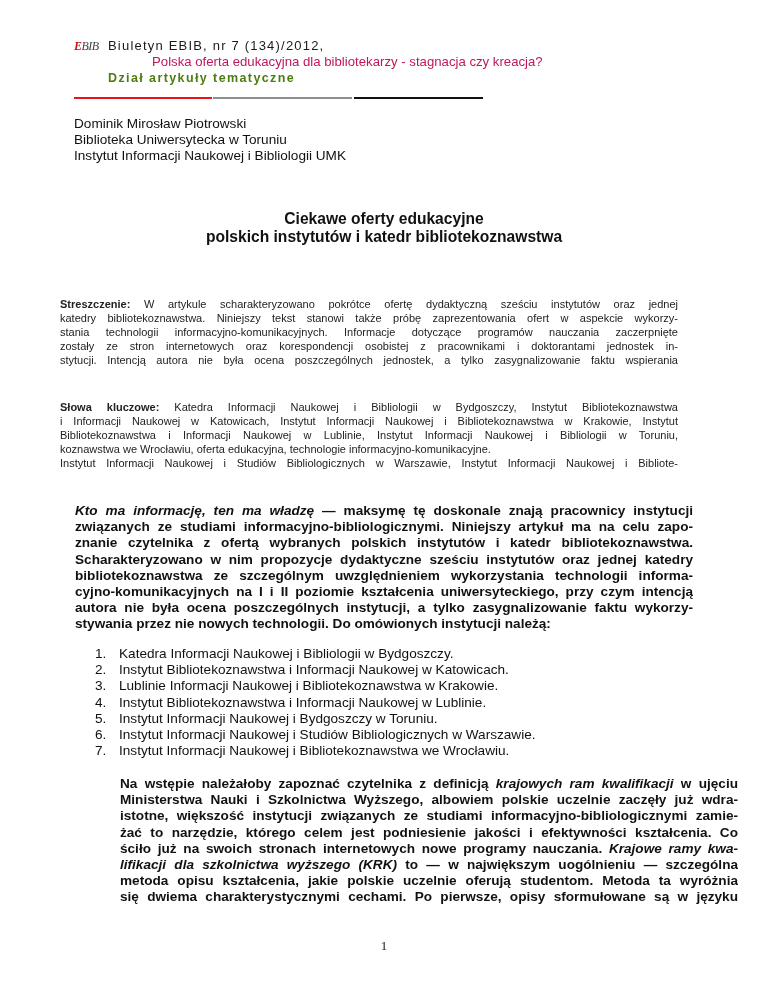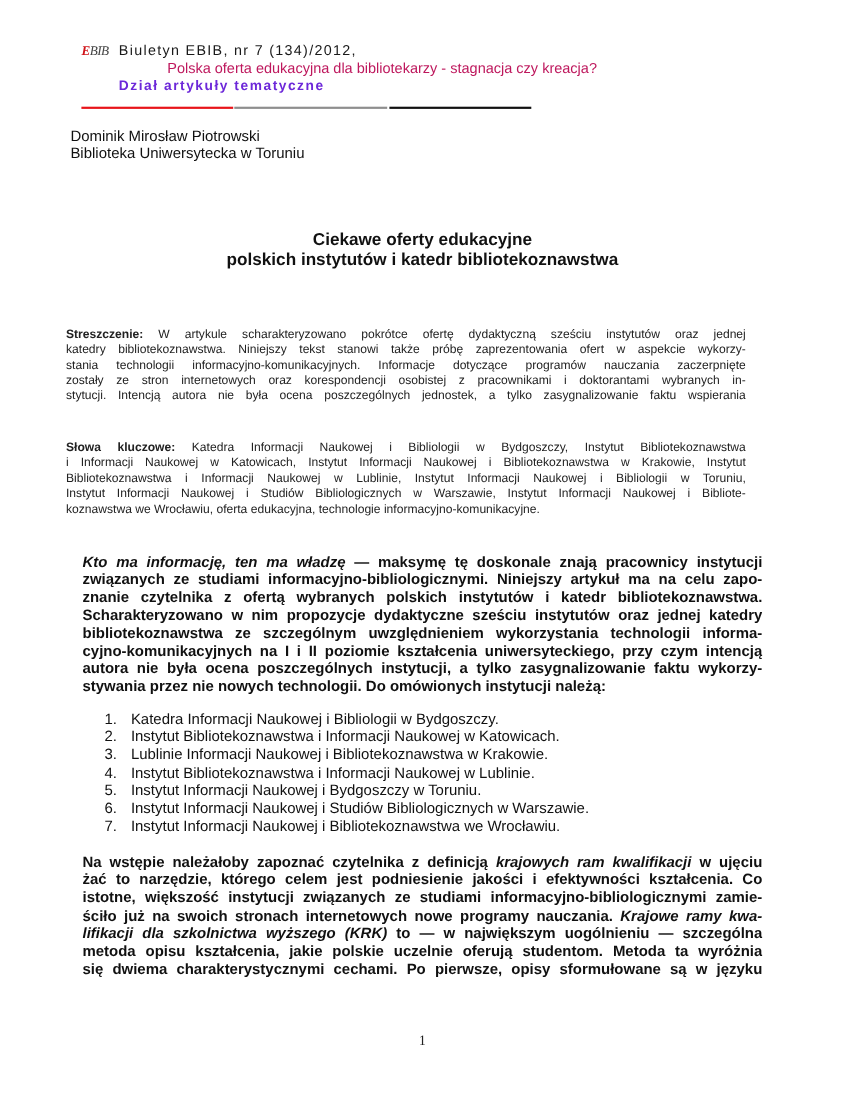--- a/index.html
+++ b/index.html
@@ -6,28 +6,28 @@
   body { width: 768px; height: 994px; position: relative; overflow: hidden; color: #000; }
   .page { position: absolute; left: 0; top: 0; width: 768px; height: 916px; background: #fff; }
 
   
   .hdr { position: absolute; left: 74px; top: 38px; font-family: "Liberation Sans", sans-serif; }
   .hdr-line1 { position: absolute; left: 0; top: 0; white-space: nowrap; font-size: 13px; letter-spacing: 1.2px; color: #1a1a1a; }
   .logo { display: inline-block; font-family: "Liberation Serif", serif; font-style: italic; font-weight: bold; font-size: 12px; letter-spacing: -0.5px; margin-right: 6px; width: 28px; }
   .logo .e { color: #d0141a; }
   .logo .bib { color: #444; font-weight: normal; }
   .hdr-line2 { position: absolute; left: 34px; top: 16px; white-space: nowrap; font-size: 13.2px; color: #be185d; margin-left: 44px; }
-  .hdr-line3 { position: absolute; left: 34px; top: 33px; white-space: nowrap; font-size: 12.5px; font-weight: bold; letter-spacing: 1.4px; color: #6d28d9; }
+  .hdr-line3 { position: absolute; left: 34px; top: 33px; white-space: nowrap; font-size: 12.5px; font-weight: bold; letter-spacing: 1.4px; color: #4d7c0f; }
   .rule { position: absolute; top: 97px; height: 2px; }
   .rule.r1 { left: 74px; width: 138px; background: #e8141a; }
   .rule.r2 { left: 213px; width: 139px; background: #8e8e8e; }
   .rule.r3 { left: 354px; width: 129px; background: #111; }
 
   
-  .author { position: absolute; left: 64px; top: 116px; font-family: "Liberation Sans", sans-serif; font-size: 13.6px; line-height: 16.2px; color: #111; }
+  .author { position: absolute; left: 74px; top: 116px; font-family: "Liberation Sans", sans-serif; font-size: 13.6px; line-height: 16.2px; color: #111; }
   .author div { white-space: nowrap; }
 
   
   .title { position: absolute; left: 0; width: 768px; top: 210px; text-align: center; font-family: "Liberation Sans", sans-serif; font-size: 15.6px; font-weight: bold; line-height: 18px; color: #111; }
 
   
   .small { position: absolute; left: 60px; width: 618px; font-family: "Liberation Sans", sans-serif; font-size: 11px; line-height: 13.9px; color: #222; }
   .jl { display: block; text-align: justify; text-align-last: justify; white-space: nowrap; overflow: hidden; height: 13.9px; }
   .jl.last { text-align-last: left; }
   .lbl { font-weight: bold; }
@@ -57,41 +57,42 @@
     <div class="hdr-line2">Polska oferta edukacyjna dla bibliotekarzy - stagnacja  czy kreacja?</div>
     <div class="hdr-line3">Dział artykuły tematyczne</div>
   </div>
   <div class="rule r1"></div>
   <div class="rule r2"></div>
   <div class="rule r3"></div>
 
   <div class="author">
     <div>Dominik Mirosław Piotrowski</div>
     <div>Biblioteka Uniwersytecka w Toruniu</div>
+    <div>Instytut Informacji Naukowej i Bibliologii UMK</div>
   </div>
 
   <div class="title">
     <div>Ciekawe oferty edukacyjne</div>
     <div>polskich instytutów i katedr bibliotekoznawstwa</div>
   </div>
 
   <div class="small" style="top:298px;">
     <span class="jl"><span class="lbl">Streszczenie:</span><span> W artykule scharakteryzowano pokrótce ofertę dydaktyczną sześciu instytutów oraz jednej</span></span>
     <span class="jl">katedry bibliotekoznawstwa. Niniejszy tekst stanowi także próbę zaprezentowania ofert w aspekcie wykorzy-</span>
     <span class="jl">stania technologii informacyjno-komunikacyjnych. Informacje dotyczące programów nauczania zaczerpnięte</span>
-    <span class="jl">zostały ze stron internetowych oraz korespondencji osobistej z pracownikami i doktorantami wybranych in-</span>
+    <span class="jl">zostały ze stron internetowych oraz korespondencji osobistej z pracownikami i doktorantami jednostek in-</span>
     <span class="jl">stytucji. Intencją autora nie była ocena poszczególnych jednostek, a tylko zasygnalizowanie faktu wspierania</span>
   </div>
 
   <div class="small" style="top:401px;">
     <span class="jl"><span class="lbl">Słowa kluczowe:</span><span> Katedra Informacji Naukowej i Bibliologii w Bydgoszczy, Instytut Bibliotekoznawstwa</span></span>
     <span class="jl">i Informacji Naukowej w Katowicach, Instytut Informacji Naukowej i Bibliotekoznawstwa w Krakowie, Instytut</span>
     <span class="jl">Bibliotekoznawstwa i Informacji Naukowej w Lublinie, Instytut Informacji Naukowej i Bibliologii w Toruniu,</span>
+    <span class="jl last">koznawstwa we Wrocławiu, oferta edukacyjna, technologie informacyjno-komunikacyjne.</span>
     <span class="jl">Instytut Informacji Naukowej i Studiów Bibliologicznych w Warszawie, Instytut Informacji Naukowej i Bibliote-</span>
-    <span class="jl last">koznawstwa we Wrocławiu, oferta edukacyjna, technologie informacyjno-komunikacyjne.</span>
   </div>
 
   <div class="body" style="top:503px;">
     <span class="bl"><span class="it">Kto ma informację, ten ma władzę</span><span> — maksymę tę doskonale znają pracownicy instytucji</span></span>
     <span class="bl">związanych ze studiami informacyjno-bibliologicznymi. Niniejszy artykuł ma na celu zapo-</span>
     <span class="bl">znanie czytelnika z ofertą wybranych polskich instytutów i katedr bibliotekoznawstwa.</span>
     <span class="bl">Scharakteryzowano w nim propozycje dydaktyczne sześciu instytutów oraz jednej katedry</span>
     <span class="bl">bibliotekoznawstwa ze szczególnym uwzględnieniem wykorzystania technologii informa-</span>
     <span class="bl">cyjno-komunikacyjnych na I i II poziomie kształcenia uniwersyteckiego, przy czym intencją</span>
     <span class="bl">autora nie była ocena poszczególnych instytucji, a tylko zasygnalizowanie faktu wykorzy-</span>
@@ -122,24 +123,25 @@
     <div class="oli">
         <span class="num">6.</span>
         <span class="txt">Instytut Informacji Naukowej i Studiów Bibliologicznych w Warszawie.</span>
       </div>
     <div class="oli">
         <span class="num">7.</span>
         <span class="txt">Instytut Informacji Naukowej i Bibliotekoznawstwa we Wrocławiu.</span>
       </div>
   </div>
 
-  <div class="body" style="top:776px;">
+  <div class="body" style="top:776px;margin-left:45px;">
     <span class="bl"><span>Na wstępie należałoby zapoznać czytelnika z definicją </span><span class="it">krajowych ram kwalifikacji</span><span> w ujęciu</span></span>
+    <span class="bl">Ministerstwa Nauki i Szkolnictwa Wyższego, albowiem polskie uczelnie zaczęły już wdra-</span>
+    <span class="bl">istotne, większość instytucji związanych ze studiami informacyjno-bibliologicznymi zamie-</span>
     <span class="bl">żać to narzędzie, którego celem jest podniesienie jakości i efektywności kształcenia. Co</span>
-    <span class="bl">istotne, większość instytucji związanych ze studiami informacyjno-bibliologicznymi zamie-</span>
     <span class="bl"><span>ściło już na swoich stronach internetowych nowe programy nauczania. </span><span class="it">Krajowe ramy kwa-</span></span>
     <span class="bl"><span class="it">lifikacji dla szkolnictwa wyższego (KRK)</span><span> to — w największym uogólnieniu — szczególna</span></span>
     <span class="bl">metoda opisu kształcenia, jakie polskie uczelnie oferują studentom. Metoda ta wyróżnia</span>
     <span class="bl">się dwiema charakterystycznymi cechami. Po pierwsze, opisy sformułowane są w języku</span>
   </div>
 
   <div class="pageno">1</div>
 </div>
 
 </body></html>

